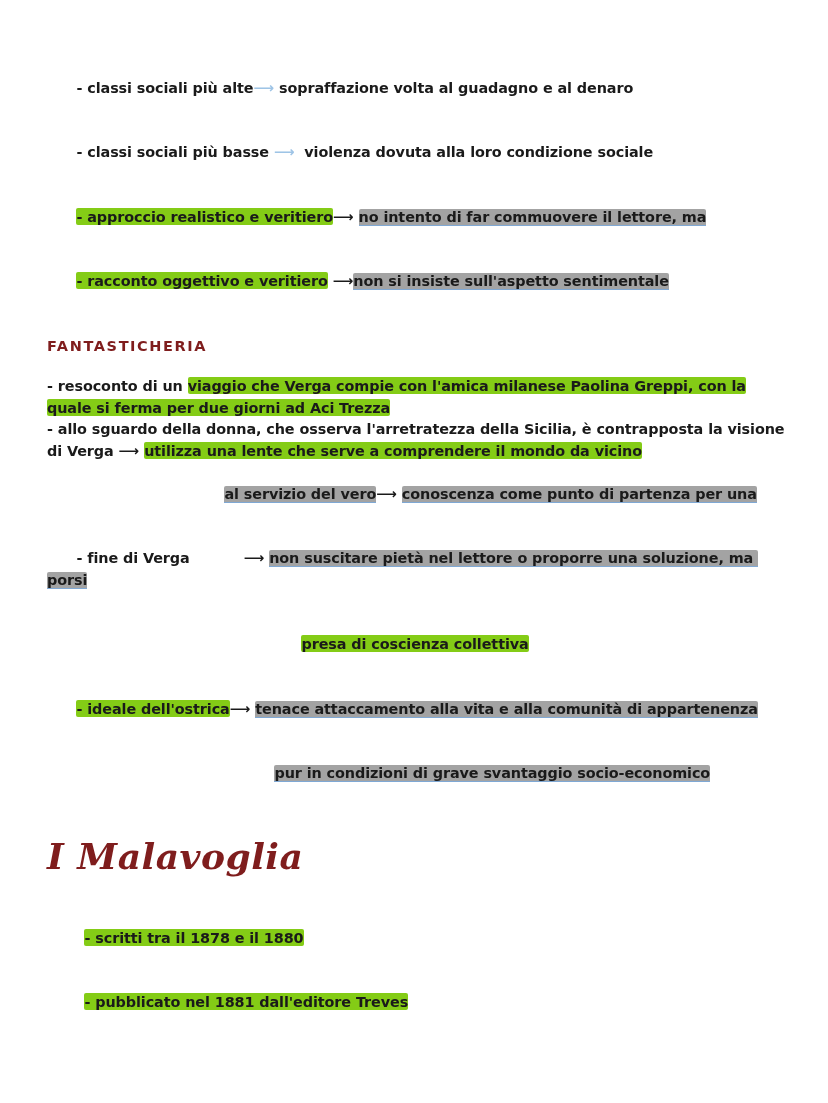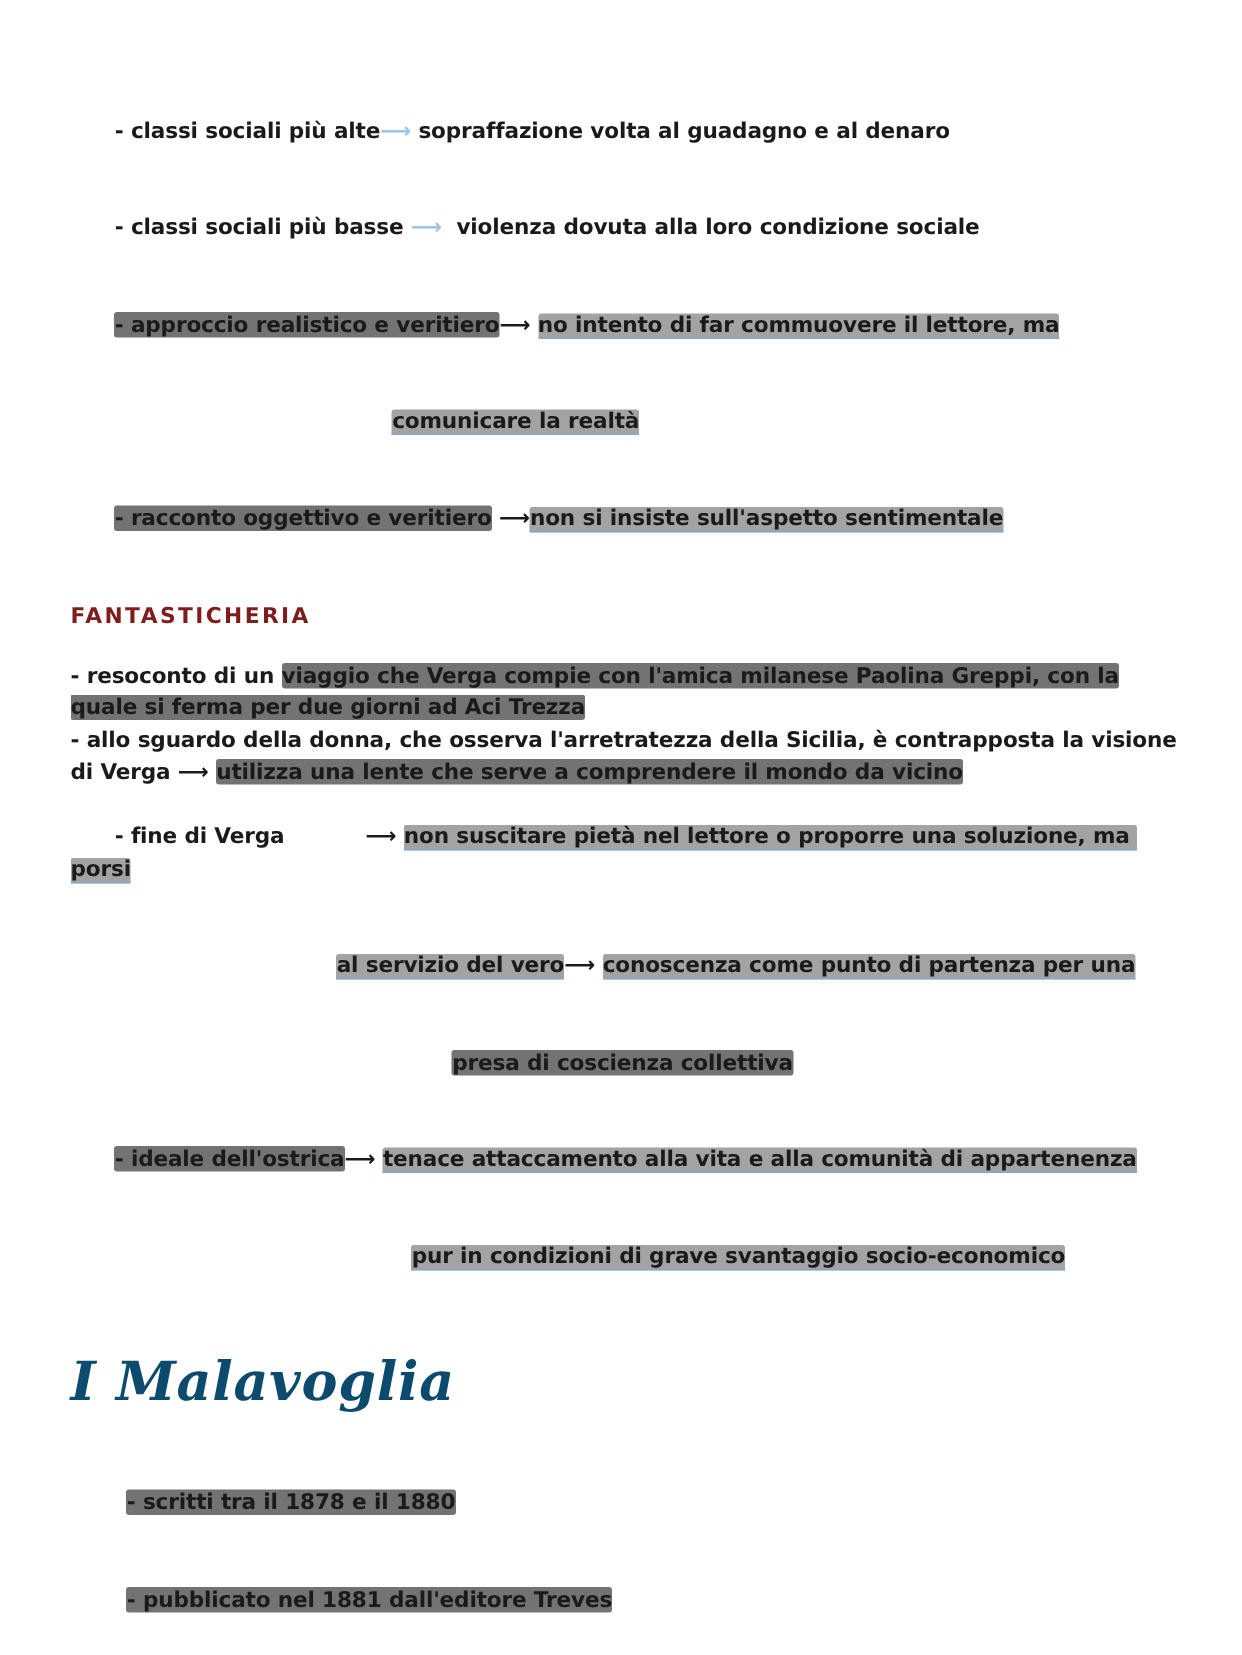--- a/index.html
+++ b/index.html
@@ -38,21 +38,21 @@
     font-weight: 600;
   }
   .para {
     font-size: 14.4px;
     line-height: 21.6px;
     letter-spacing: -0.1px;
     font-weight: 600;
     margin: 0;
   }
   .hl {
-    background: #737373;
+    background: #84cc16;
     border-radius: 2px;
     box-decoration-break: clone;
     -webkit-box-decoration-break: clone;
     padding: 1px 0 0 0;
   }
   .hl-u {
     background: #a3a3a3;
     border-bottom: 1.5px solid #7fa8d4;
     border-radius: 2px 2px 0 0;
     box-decoration-break: clone;
@@ -70,21 +70,21 @@
 
   
   .section-label {
     color: #7f1d1d;
     font-size: 14.5px;
     font-weight: 700;
     letter-spacing: 1.6px;
     line-height: 20px;
   }
   .big-title {
-    color: #0c4a6e;
+    color: #7f1d1d;
     font-family: "DejaVu Serif", serif;
     font-style: italic;
     font-weight: 700;
     font-size: 36px;
     line-height: 44px;
     letter-spacing: 0.5px;
   }
   .sp16 { height: 16px; }
   .sp20 { height: 20px; }
   .sp22 { height: 22px; }
@@ -105,43 +105,40 @@
       <span>- classi sociali più alte</span><span class="arrow-blue">⟶</span>&nbsp;<span>sopraffazione volta al guadagno e al denaro</span>
     </div>
 
     <div class="line">
       <span>- classi sociali più basse</span>&nbsp;<span class="arrow-blue">⟶</span>&nbsp;&nbsp;<span>violenza dovuta alla loro condizione sociale</span>
     </div>
 
     <div class="line">
       <span class="hl">- approccio realistico e veritiero</span><span class="arrow">⟶</span>&nbsp;<span class="hl-u">no intento di far commuovere il lettore, ma</span>
     </div>
-    <div class="line indent-d">
-      <span class="hl-u">comunicare la realtà</span>
-    </div>
 
     <div class="line">
       <span class="hl">- racconto oggettivo e veritiero</span>&nbsp;<span class="arrow">⟶</span><span class="hl-u">non si insiste sull'aspetto sentimentale</span>
     </div>
 
     <div class="sp22"></div>
 
     <div class="section-label">FANTASTICHERIA</div>
 
     <div class="sp20"></div>
 
     <p class="para"><span>- resoconto di un </span><span class="hl">viaggio che Verga compie con l'amica milanese Paolina Greppi, con la quale si ferma per due giorni ad Aci Trezza</span></p>
 
     <p class="para"><span>- allo sguardo della donna, che osserva l'arretratezza della Sicilia, è contrapposta la visione di Verga </span><span class="arrow">⟶</span>&nbsp;<span class="hl">utilizza una lente che serve a comprendere il mondo da vicino</span></p>
 
+    <div class="line indent-a">
+      <span class="hl-u">al servizio del vero</span><span class="arrow">⟶</span>&nbsp;<span class="hl-u">conoscenza come punto di partenza per una</span>
+    </div>
     <div class="line">
       <span>- fine di Verga</span><span style="display:inline-block;width:54px"></span><span class="arrow">⟶</span>&nbsp;<span class="hl-u">non suscitare pietà nel lettore o proporre una soluzione, ma porsi</span>
-    </div>
-    <div class="line indent-a">
-      <span class="hl-u">al servizio del vero</span><span class="arrow">⟶</span>&nbsp;<span class="hl-u">conoscenza come punto di partenza per una</span>
     </div>
     <div class="line indent-c">
       <span class="hl">presa di coscienza collettiva</span>
     </div>
 
     <div class="line">
       <span class="hl">- ideale dell'ostrica</span><span class="arrow">⟶</span>&nbsp;<span class="hl-u">tenace attaccamento alla vita e alla comunità di appartenenza</span>
     </div>
     <div class="line indent-b">
       <span class="hl-u">pur in condizioni di grave svantaggio socio-economico</span>

